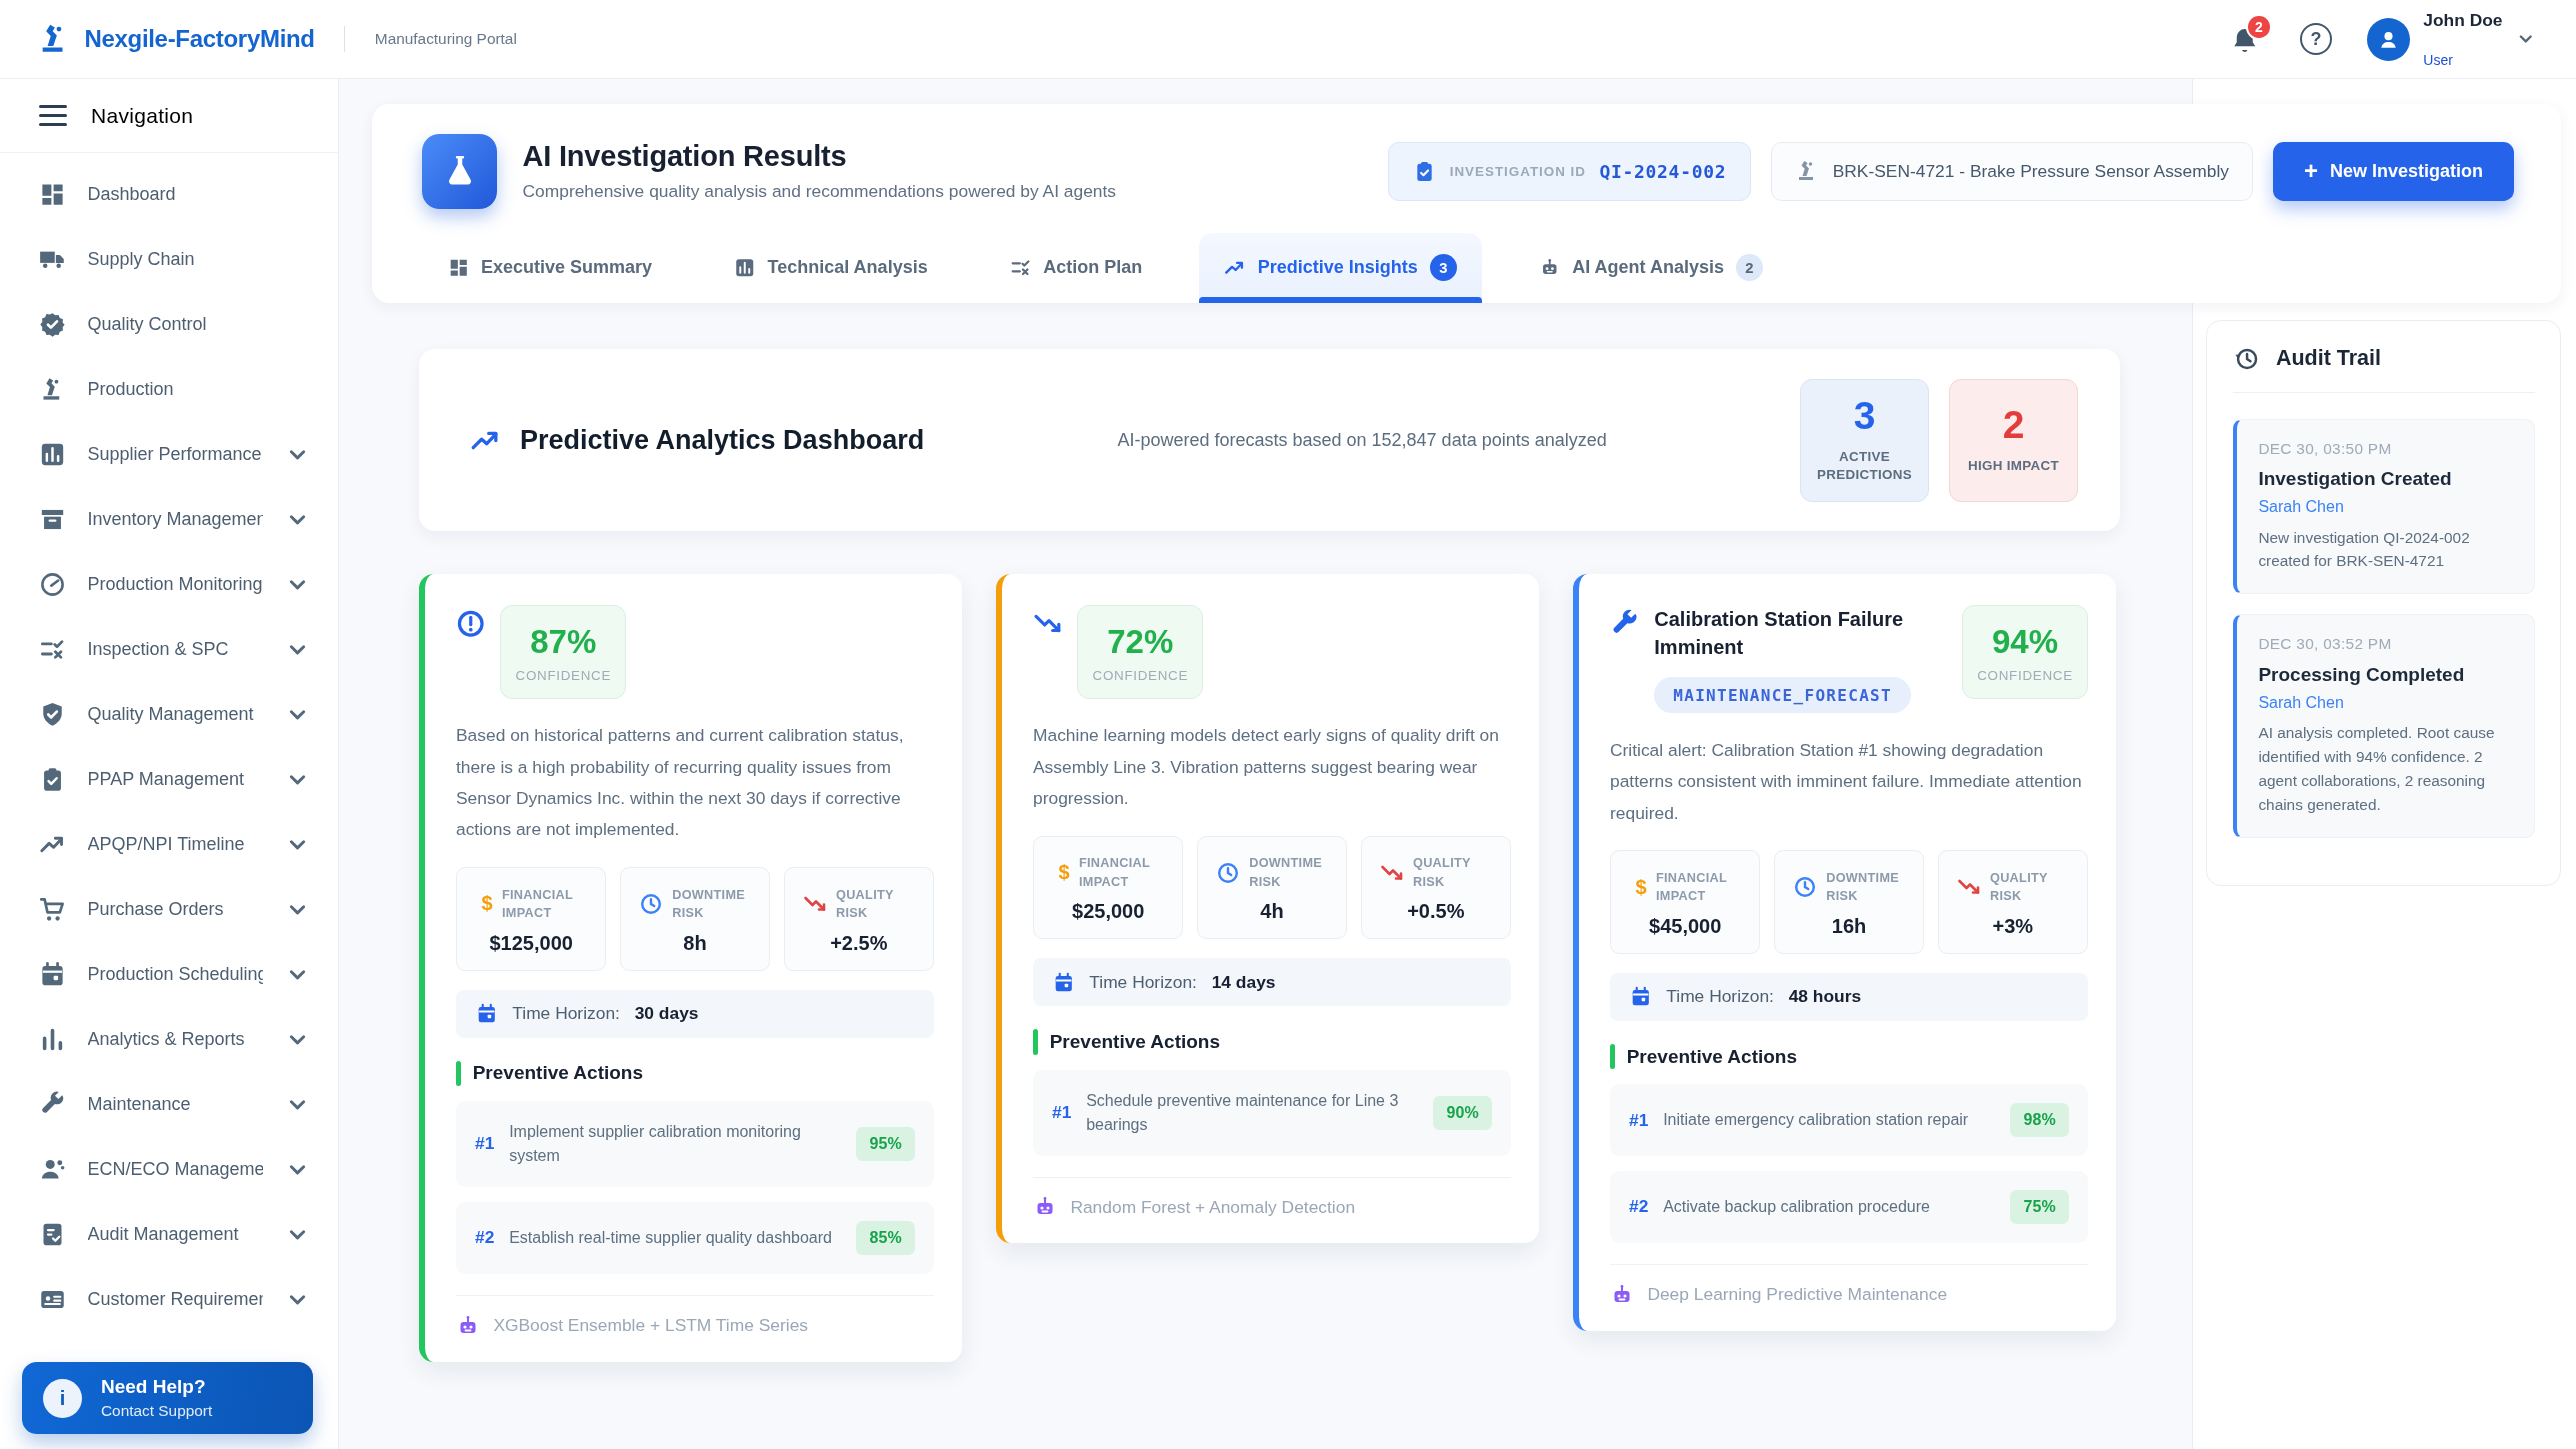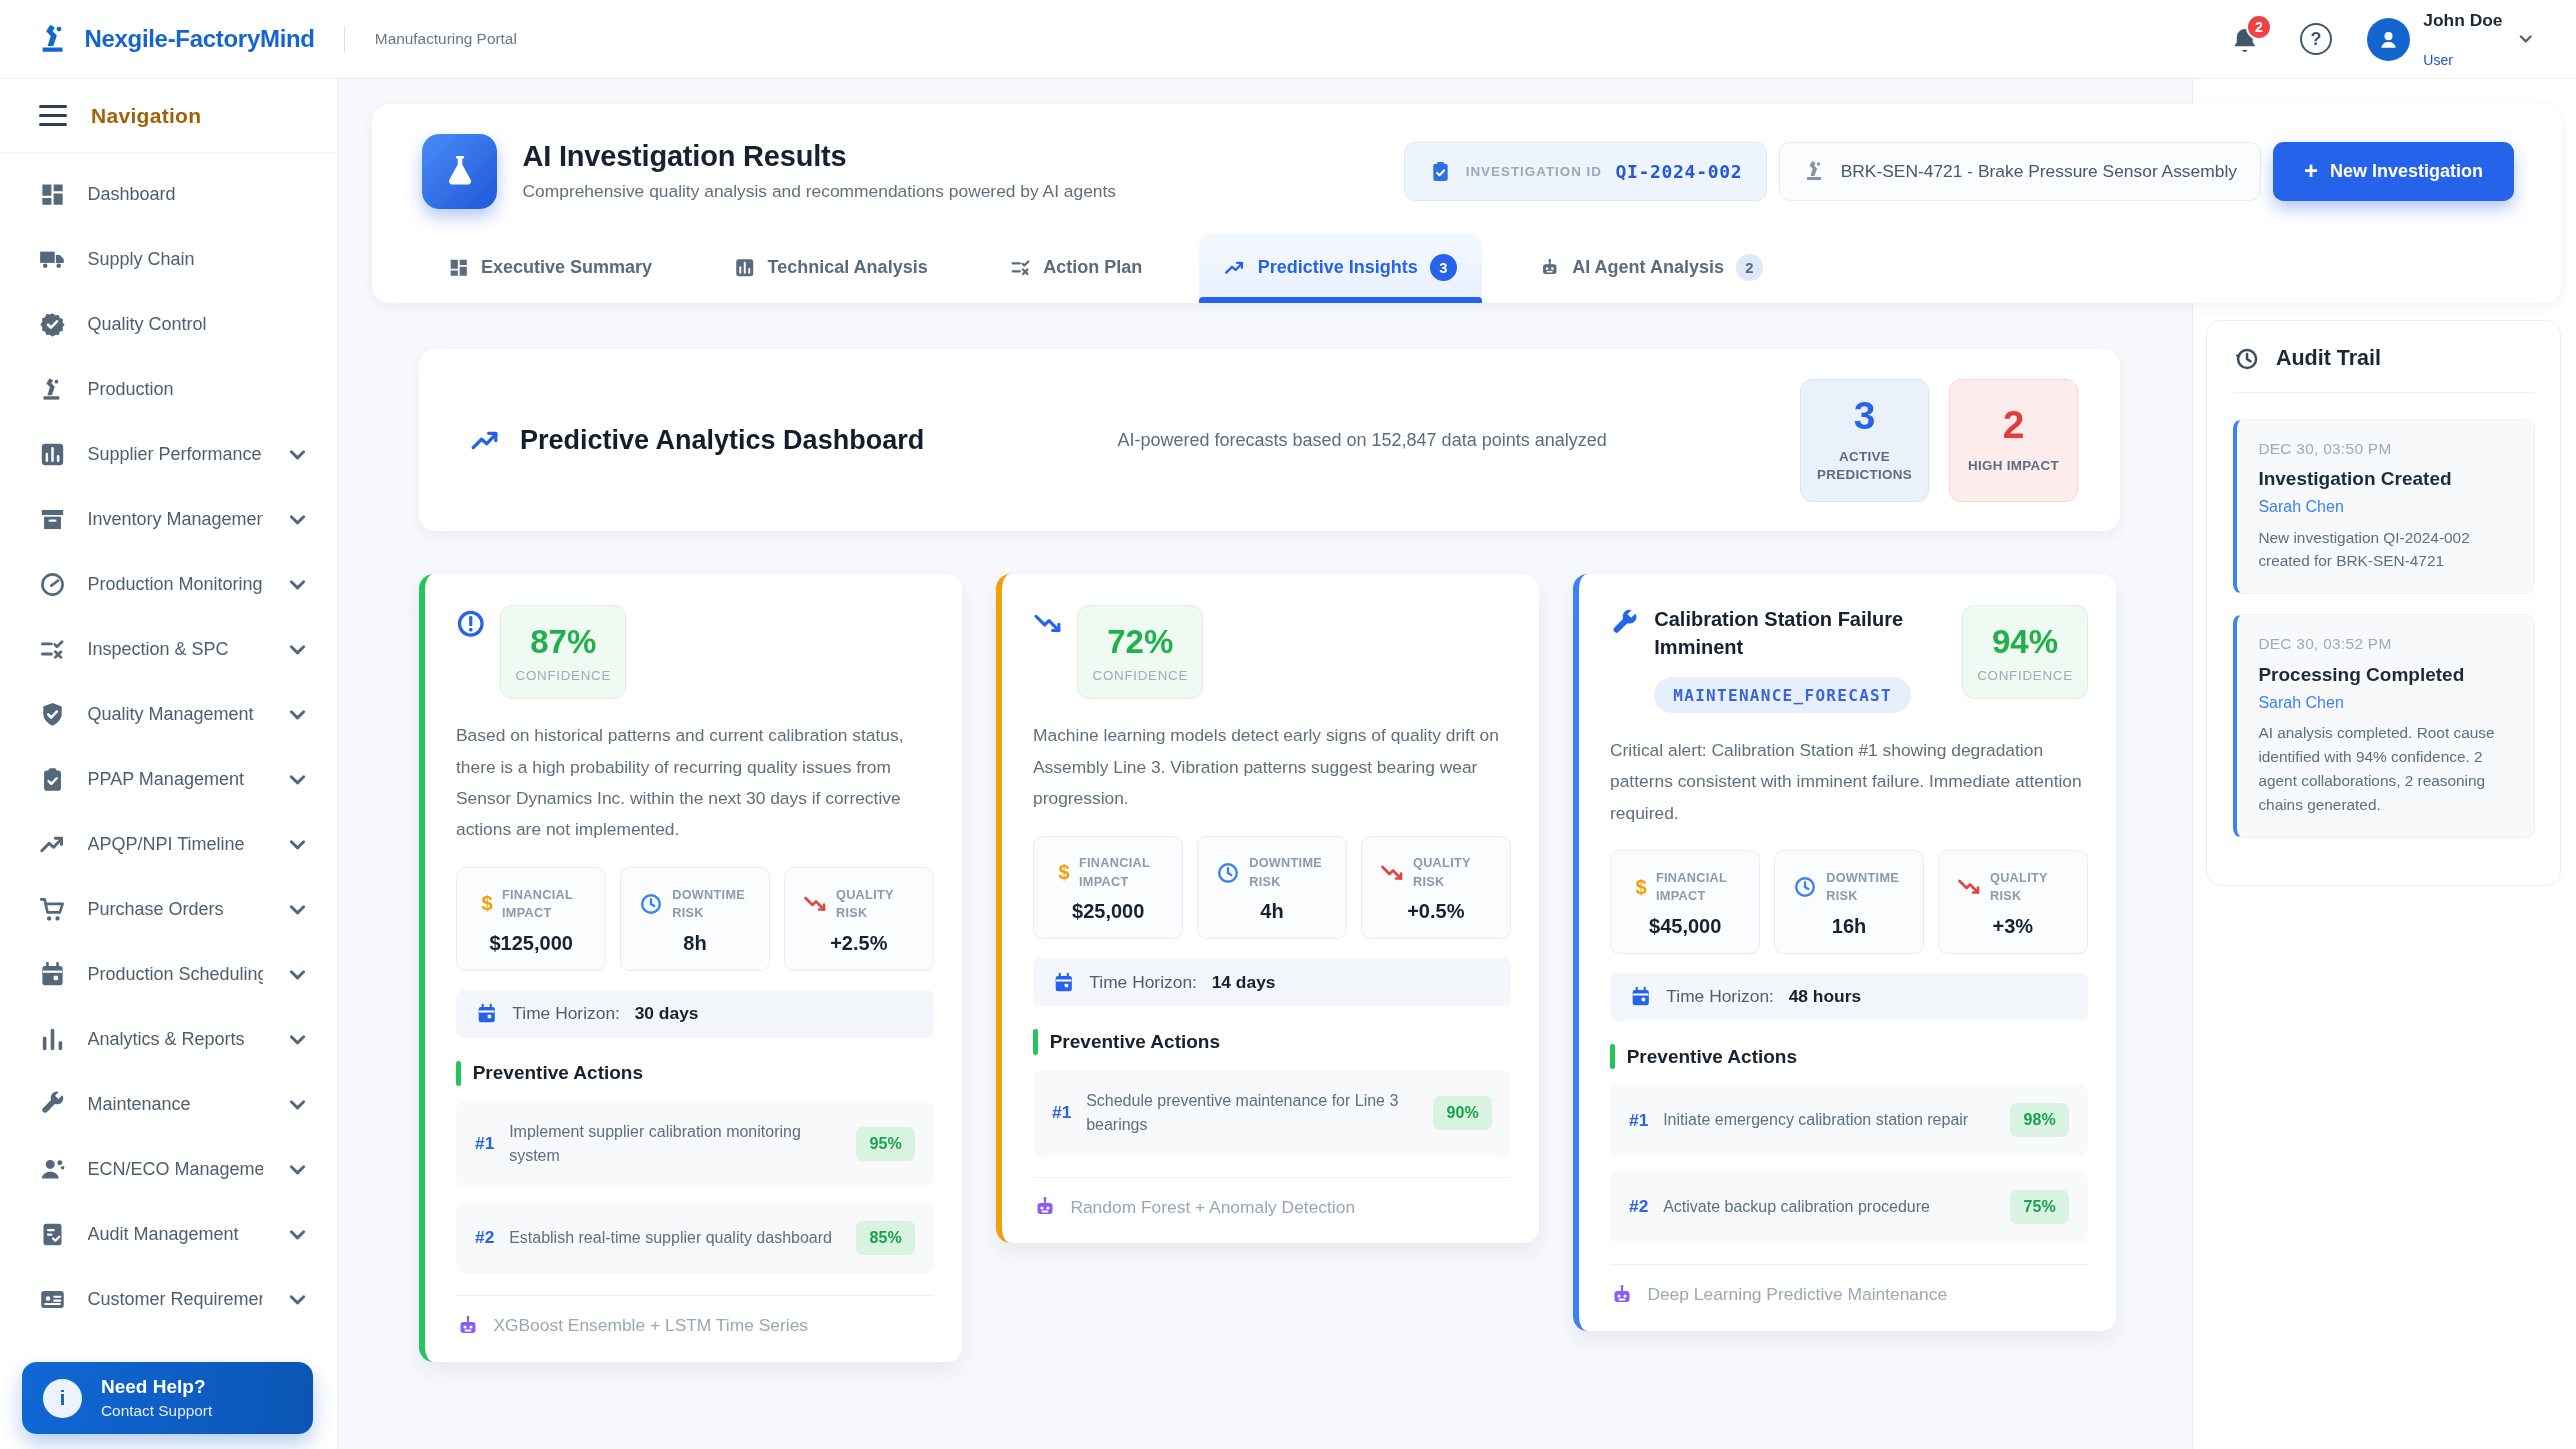--- a/index.html
+++ b/index.html
@@ -39,21 +39,21 @@
   .user-role { font-size:14px; color:#1d4ed8; margin-top:21px; }
   .user-chev { width:21.5px; height:21.5px; color:#55667a; margin-left:12px; cursor:pointer; }
 
   
   .sidebar { position:absolute; left:0; top:79px; width:339px; bottom:0; background:#fff;
     border-right:1.3px solid #e9edf2; z-index:20; }
   .nav-head { height:74px; display:flex; align-items:center; gap:24px; padding-left:39px;
     border-bottom:1.3px solid #eef1f5; }
   .burger { width:28px; display:flex; flex-direction:column; gap:5.4px; cursor:pointer; }
   .burger span { height:3.4px; background:#2c3e50; border-radius:2px; }
-  .nav-title { font-size:21px; font-weight:700; color:#a16207; letter-spacing:0.3px; }
+  .nav-title { font-size:21px; font-weight:400; color:#000000; letter-spacing:0.3px; }
   .sitems { padding-top:9.4px; }
   .sitem { height:65px; display:flex; align-items:center; gap:21.5px; padding:0 27px 0 39px; cursor:pointer; }
   .sitem svg.ic { width:27px; height:27px; color:#54687c; flex:0 0 auto; }
   .slabel { font-size:18px; color:#4c5e70; flex:1; white-space:nowrap; overflow:hidden; }
   .schev { width:20px; height:20px; color:#7c8b9b; flex:0 0 auto; }
   .help-card { position:absolute; left:21.5px; right:25.5px; bottom:14.8px; height:72px; border-radius:14.8px;
     background:linear-gradient(100deg,#1068d6,#0b55b4); display:flex; align-items:center; gap:19px;
     padding-left:21.5px; box-shadow:0 9.4px 20px rgba(16,90,190,.30); cursor:pointer; }
   .help-info { width:39px; height:39px; border-radius:50%; background:rgba(255,255,255,.92); color:#0e5cbe;
     font-size:20px; font-weight:800; display:flex; align-items:center; justify-content:center; }
@@ -80,21 +80,21 @@
   .header-card { position:absolute; left:372px; top:104px; width:2189px; background:#fff; border-radius:17.4px;
     box-shadow:0 4px 14.8px rgba(20,40,80,.06); z-index:10; }
   .hc-top { display:flex; align-items:center; padding:29.5px 47px 16px 50px; }
   .flask-wrap { width:75px; height:75px; border-radius:17.4px; flex:0 0 auto;
     background:linear-gradient(135deg,#4a8cf8,#2158d8); display:flex; align-items:center; justify-content:center;
     box-shadow:0 8px 17.4px rgba(40,100,220,.35); color:#fff; }
   .flask-wrap svg { width:36px; height:36px; }
   .hc-titles { margin-left:25.5px; }
   .page-title { font-size:29px; font-weight:800; color:#172131; letter-spacing:-0.2px; }
   .page-sub { font-size:17.4px; color:#5f7082; margin-top:8px; }
-  .hc-badges { margin-left:auto; display:flex; align-items:center; gap:12px; }
+  .hc-badges { margin-left:auto; display:flex; align-items:center; gap:20px; }
   .inv-badge { height:59px; display:flex; align-items:center; gap:13.4px; padding:0 24px; border-radius:10.7px;
     background:#eef4fd; border:1.3px solid #dbe7f9; cursor:pointer; }
   .inv-badge svg { width:23px; height:23px; color:#2f6fe4; }
   .inv-label { font-size:13.4px; font-weight:700; color:#9aa9ba; letter-spacing:1px; }
   .inv-id { font-size:18px; font-weight:700; color:#2458d8; font-family:"DejaVu Sans Mono", monospace; letter-spacing:0.7px; }
   .part-badge { height:59px; display:flex; align-items:center; gap:13.4px; padding:0 23px; border-radius:10.7px;
     background:#fbfcfe; border:1.3px solid #e7ebf1; cursor:pointer; }
   .part-badge svg { width:24px; height:24px; color:#8494a6; }
   .part-label { font-size:17.4px; color:#45586c; }
   .new-btn { height:59px; display:flex; align-items:center; gap:12px; padding:0 31px; border-radius:10.7px;

